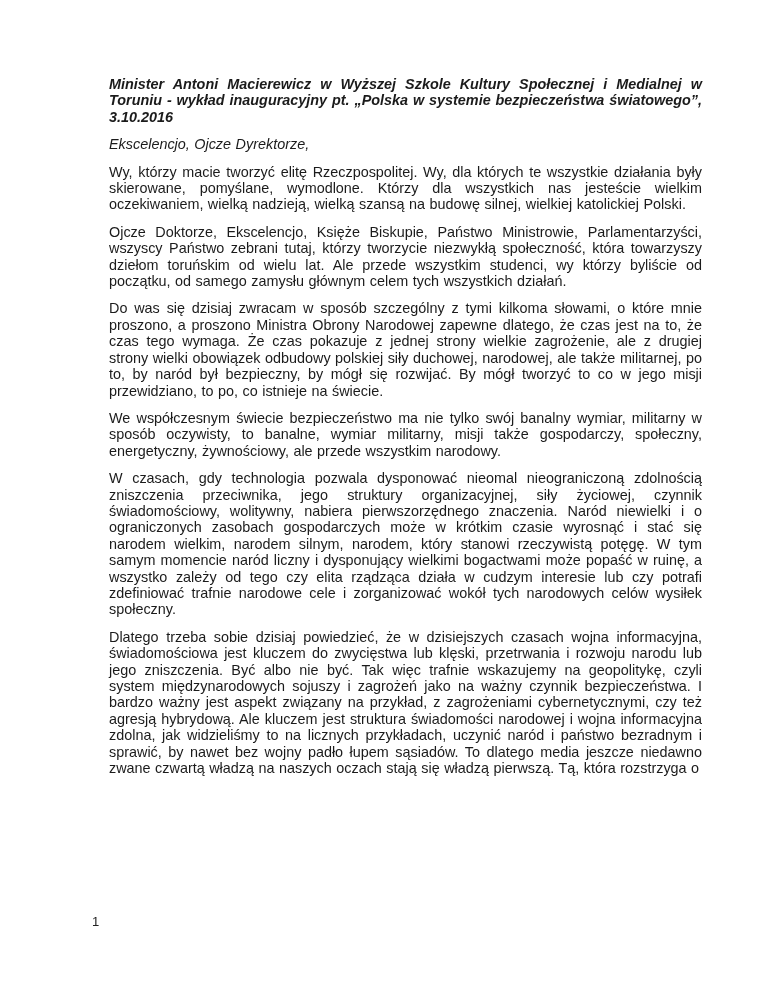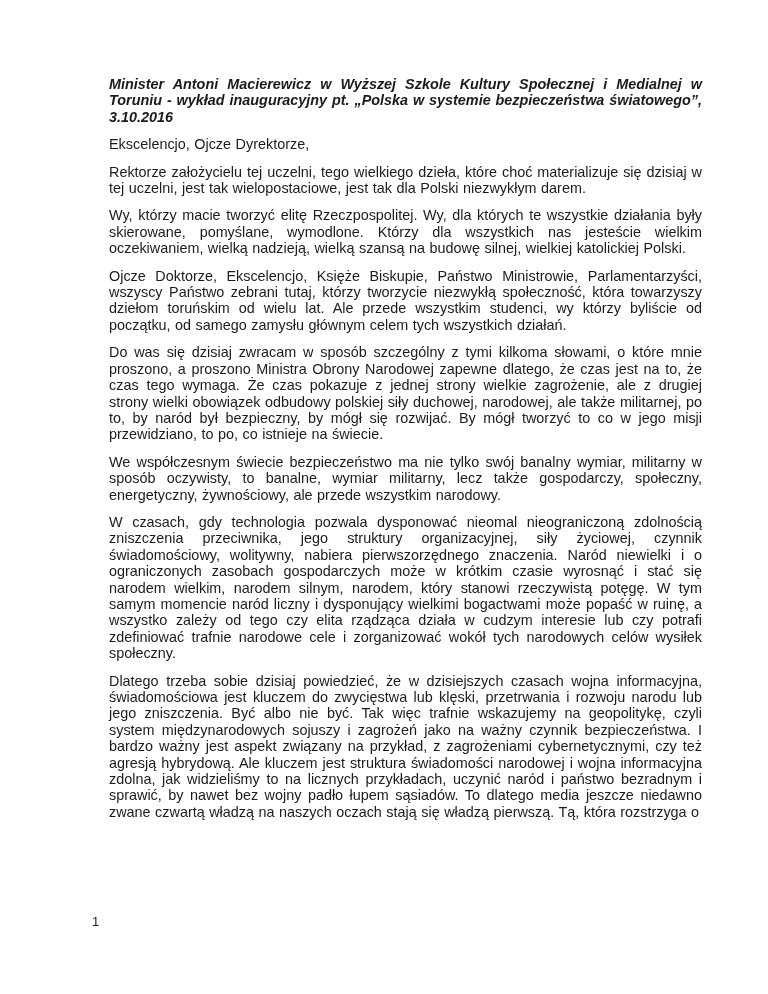--- a/index.html
+++ b/index.html
@@ -33,40 +33,40 @@
     margin-left: 20px;
   }
   .content p {
     margin: 0 0 11px 0;
   }
   .doc-title {
     font-weight: 700;
     font-style: italic;
   }
   .salutation {
+    font-style: italic;
   }
   .page-number {
     position: absolute;
     left: 92px;
     top: 914px;
     font-size: 13px;
     line-height: 15px;
     color: #222222;
   }
 </style>
 </head>
 <body>
 
 <div class="page">
   <div class="content">
     <p class="doc-title">Minister Antoni Macierewicz w Wyższej Szkole Kultury Społecznej i Medialnej w Toruniu - wykład inauguracyjny pt. „Polska w systemie bezpieczeństwa światowego”, 3.10.2016</p>
     <p class="salutation">Ekscelencjo, Ojcze Dyrektorze,</p>
-    <p>Rektorze założycielu tej uczelni, tego wielkiego dzieła, które choć materializuje się dzisiaj w tej uczelni,  jest tak wielopostaciowe, jest tak dla Polski niezwykłym darem.</p>
     <p>Wy, którzy macie tworzyć elitę Rzeczpospolitej. Wy, dla których te wszystkie działania były skierowane, pomyślane, wymodlone. Którzy dla wszystkich nas jesteście wielkim oczekiwaniem, wielką nadzieją, wielką szansą na budowę silnej, wielkiej katolickiej Polski.</p>
     <p>Ojcze Doktorze, Ekscelencjo, Księże Biskupie, Państwo Ministrowie, Parlamentarzyści, wszyscy Państwo zebrani tutaj, którzy tworzycie niezwykłą społeczność, która towarzyszy dziełom toruńskim od wielu lat. Ale przede wszystkim studenci, wy którzy byliście od początku, od samego zamysłu głównym celem tych wszystkich działań.</p>
     <p>Do was się dzisiaj zwracam w sposób szczególny z tymi kilkoma słowami, o które mnie proszono, a proszono Ministra Obrony Narodowej zapewne dlatego, że czas jest na to, że czas tego wymaga. Że czas pokazuje z jednej strony wielkie zagrożenie, ale z drugiej strony wielki obowiązek odbudowy polskiej siły duchowej, narodowej, ale także militarnej, po to, by naród był bezpieczny, by mógł się rozwijać. By mógł tworzyć to co w jego misji przewidziano, to po, co istnieje na świecie.</p>
-    <p>We współczesnym świecie bezpieczeństwo ma nie tylko swój banalny wymiar, militarny w sposób oczywisty, to banalne, wymiar militarny, lecz także gospodarczy, społeczny, energetyczny, żywnościowy, ale przede wszystkim narodowy.</p>
+    <p>We współczesnym świecie bezpieczeństwo ma nie tylko swój banalny wymiar, militarny w sposób oczywisty, to banalne, wymiar militarny, misji także gospodarczy, społeczny, energetyczny, żywnościowy, ale przede wszystkim narodowy.</p>
     <p>W czasach, gdy technologia pozwala dysponować nieomal nieograniczoną zdolnością zniszczenia przeciwnika, jego struktury organizacyjnej, siły życiowej, czynnik świadomościowy, wolitywny, nabiera pierwszorzędnego znaczenia. Naród niewielki i o ograniczonych zasobach gospodarczych może w krótkim czasie wyrosnąć i stać się narodem wielkim, narodem silnym, narodem, który stanowi rzeczywistą potęgę. W tym samym momencie naród liczny i dysponujący wielkimi bogactwami może popaść w ruinę, a wszystko zależy od tego czy elita rządząca działa w cudzym interesie lub czy potrafi zdefiniować trafnie narodowe cele i zorganizować wokół tych narodowych celów wysiłek społeczny.</p>
     <p>Dlatego trzeba sobie dzisiaj powiedzieć, że w dzisiejszych czasach wojna informacyjna, świadomościowa jest kluczem do zwycięstwa lub klęski, przetrwania i rozwoju narodu lub jego zniszczenia. Być albo nie być. Tak więc trafnie wskazujemy na geopolitykę, czyli system międzynarodowych sojuszy i zagrożeń jako na ważny czynnik bezpieczeństwa. I bardzo ważny jest aspekt związany na przykład, z zagrożeniami cybernetycznymi, czy też agresją hybrydową. Ale kluczem jest struktura świadomości narodowej i wojna informacyjna zdolna, jak widzieliśmy to na licznych przykładach, uczynić naród i państwo bezradnym i sprawić, by nawet bez wojny padło łupem sąsiadów. To dlatego media jeszcze niedawno zwane czwartą władzą na naszych oczach stają się władzą pierwszą. Tą, która rozstrzyga o</p>
   </div>
 
   <div class="page-number">1</div>
 </div>
 
 </body></html>

